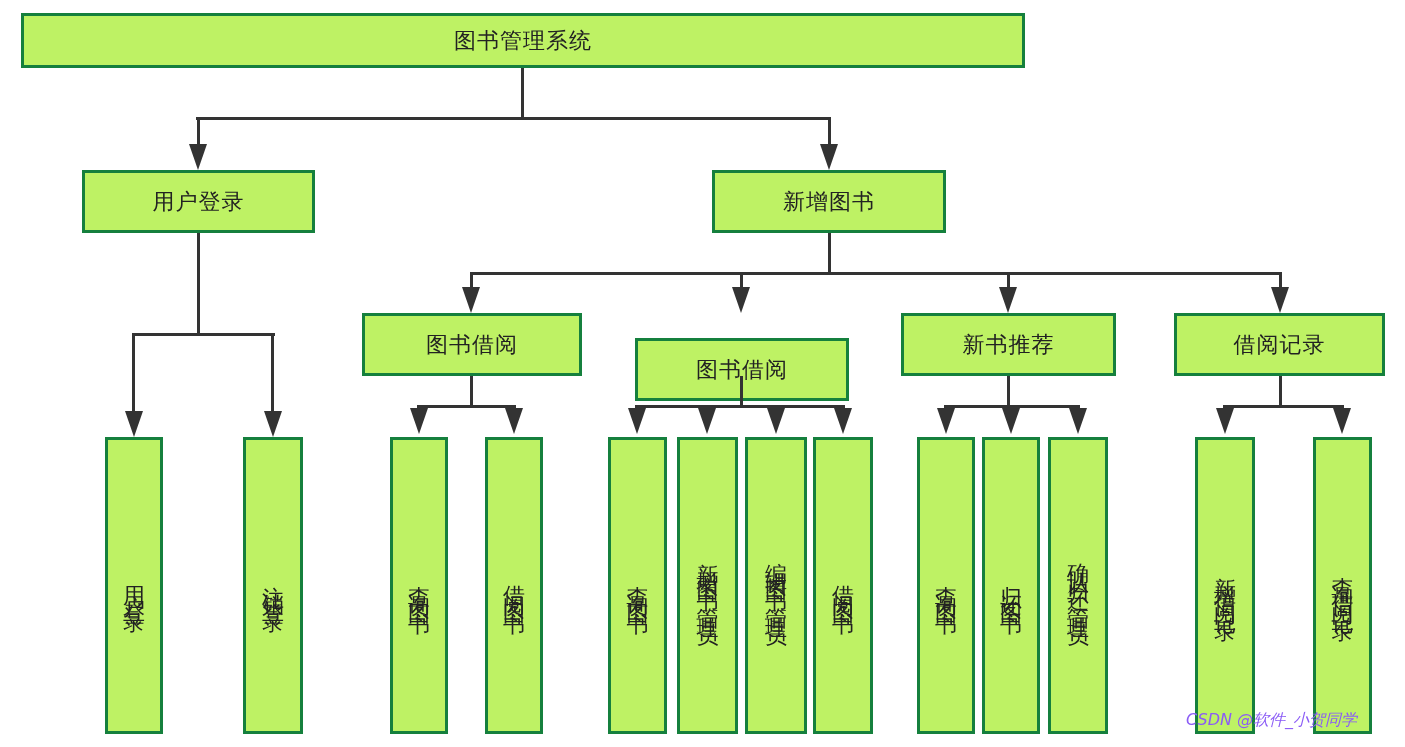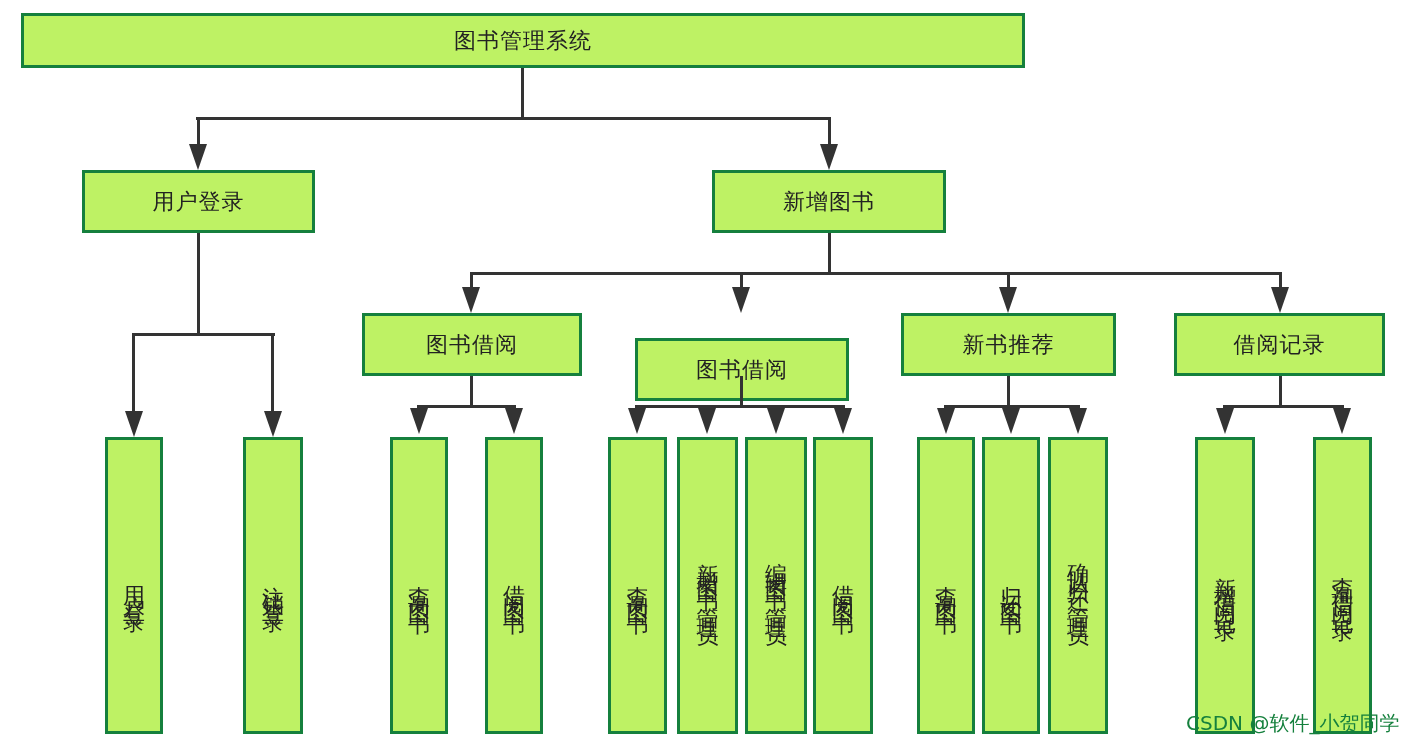--- a/index.html
+++ b/index.html
@@ -41,24 +41,25 @@
     width: 0;
     height: 0;
     border-left: 9px solid transparent;
     border-right: 9px solid transparent;
     border-top: 26px solid #333333;
   }
   .watermark {
     position: absolute;
     left: 1186px;
     top: 710px;
-    font-size: 20px;
-    color: #15803d;
+    font-size: 16px;
+    color: #8b5cf6;
     white-space: nowrap;
     z-index: 10;
+    font-style: italic;
   }
 </style>
 </head>
 <body>
 
 <div id="stage">
 
   <div class="box" style="left:21px; top:13px; width:1004px; height:55px;">
     <span>图书管理系统</span>
   </div>

